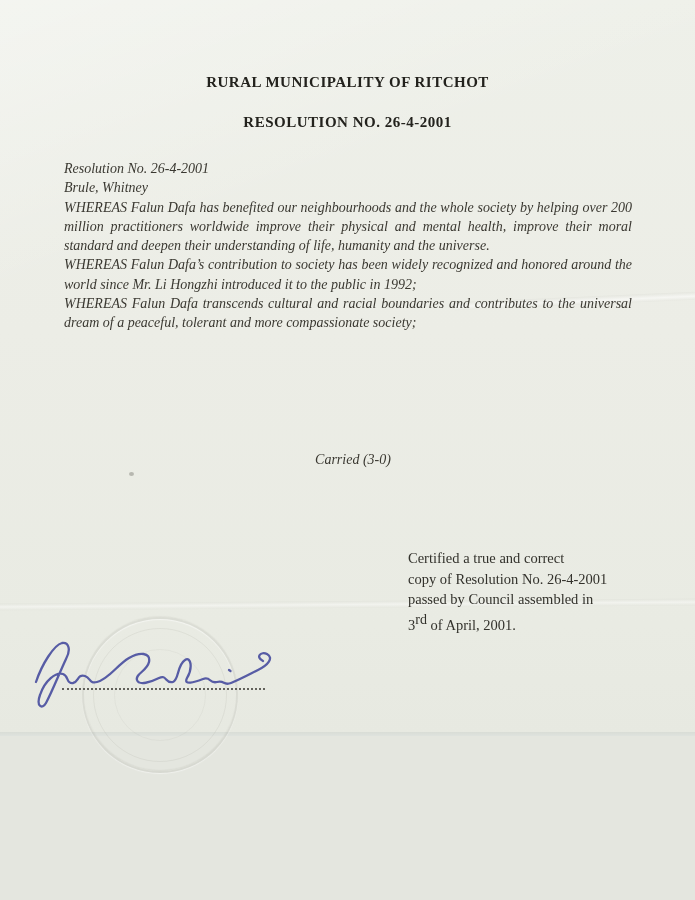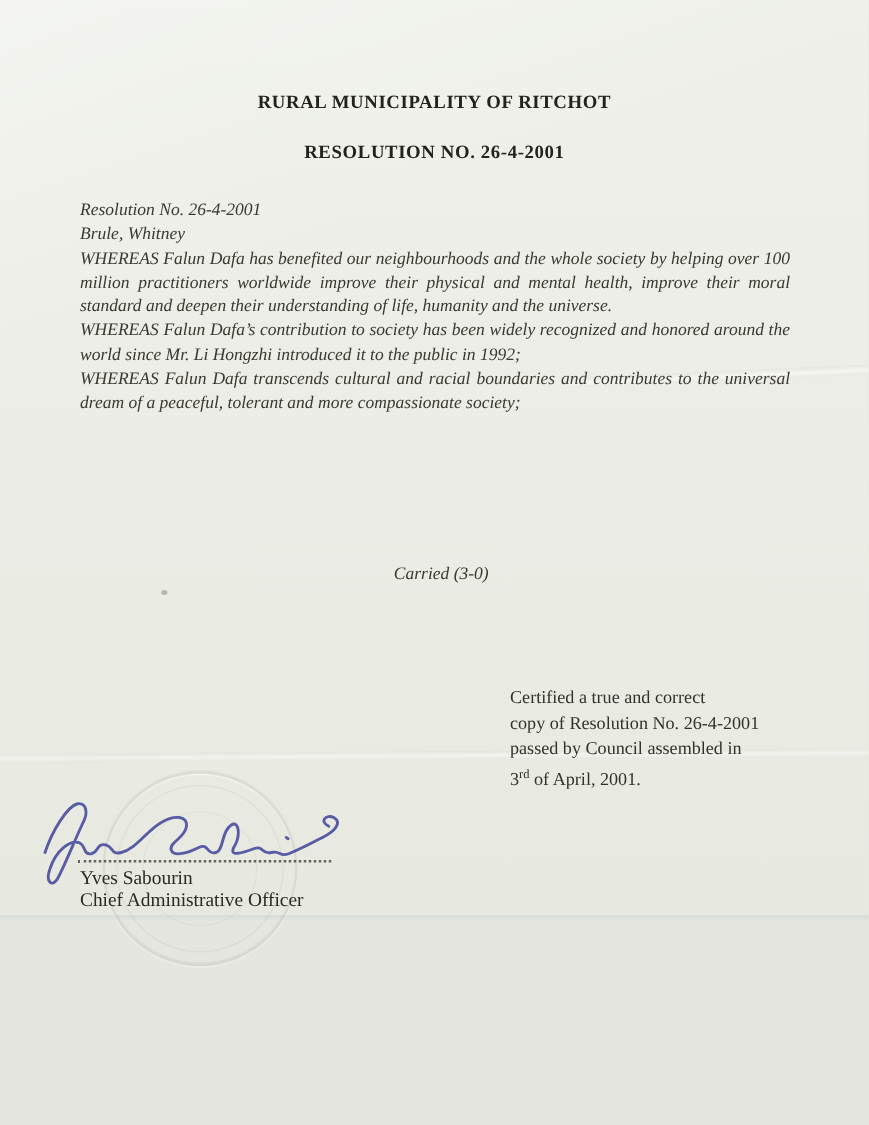--- a/index.html
+++ b/index.html
@@ -51,21 +51,21 @@
   .carried{
     position:absolute;left:0;top:452px;width:706px;text-align:center;
     font-style:italic;font-size:14px;color:#3a3831;
   }
   
   .cert{
     position:absolute;left:408px;top:548px;width:240px;
     font-size:14.5px;line-height:20.6px;color:#32312b;
   }
   .cert p{margin:0;}
-  .cert sup{font-size:10px;vertical-align:6px;}
+  .cert sup{font-size:14px;vertical-align:6px;}
   
   .seal{
     position:absolute;left:82px;top:617px;width:152px;height:152px;border-radius:50%;
     border:2px solid rgba(150,150,140,.22);
     box-shadow:inset 0 1px 1px rgba(255,255,255,.7), inset 0 -1px 1px rgba(120,120,110,.12),
                0 1px 1px rgba(255,255,255,.6), 0 -1px 1px rgba(120,120,110,.10);
     opacity:.75;
   }
   .seal::before{
     content:"";position:absolute;left:9px;top:9px;right:9px;bottom:9px;border-radius:50%;
@@ -96,21 +96,21 @@
   <div class="crease crease-2"></div>
   <div class="speck"></div>
   <div class="bottom-edge"></div>
 
   <div class="title title-main">RURAL MUNICIPALITY OF RITCHOT</div>
   <div class="title title-sub">RESOLUTION NO. 26-4-2001</div>
 
   <div class="body-text">
     <p class="meta">Resolution No. 26-4-2001</p>
     <p class="meta">Brule, Whitney</p>
-    <p>WHEREAS Falun Dafa has benefited our neighbourhoods and the whole society by helping over 100 million practitioners worldwide improve their physical and mental health, improve their moral standard and deepen their understanding of life, humanity and the universe.</p>
+    <p>WHEREAS Falun Dafa has benefited our neighbourhoods and the whole society by helping over 200 million practitioners worldwide improve their physical and mental health, improve their moral standard and deepen their understanding of life, humanity and the universe.</p>
     <p>WHEREAS Falun Dafa’s contribution to society has been widely recognized and honored around the world since Mr. Li Hongzhi introduced it to the public in 1992;</p>
     <p>WHEREAS Falun Dafa transcends cultural and racial boundaries and contributes to the universal dream of a peaceful, tolerant and more compassionate society;</p>
   </div>
 
   <div class="carried">Carried (3-0)</div>
 
   <div class="cert">
     <p>Certified a true and correct</p>
     <p>copy of Resolution No. 26-4-2001</p>
     <p>passed by Council assembled in</p>
@@ -140,18 +140,14 @@
          C179,46 177,54 185,52
          C193,50 191,56 199,53
          C209,49 218,44 226,40
          C236,35 242,28 235,24
          C229,21 223,27 231,31"></path>
     <path fill="none" stroke="#575ca5" stroke-width="2.3" stroke-linecap="round" d="M197,40 l1.5,1"></path>
   </svg>
 
   <div class="dotline"></div>
 
-  <div class="typed">
-    <p>Yves Sabourin</p>
-    <p>Chief Administrative Officer</p>
-  </div>
 
 </div>
 
 </body></html>

